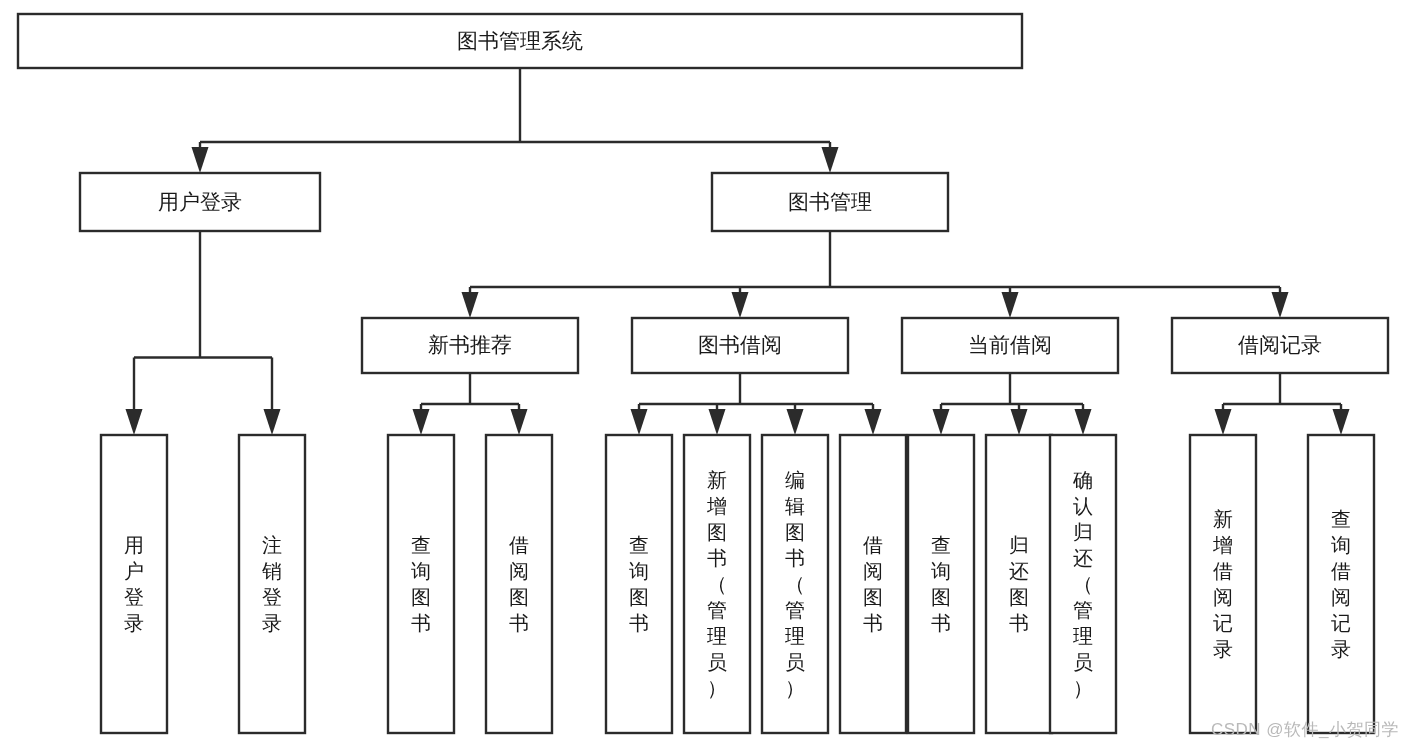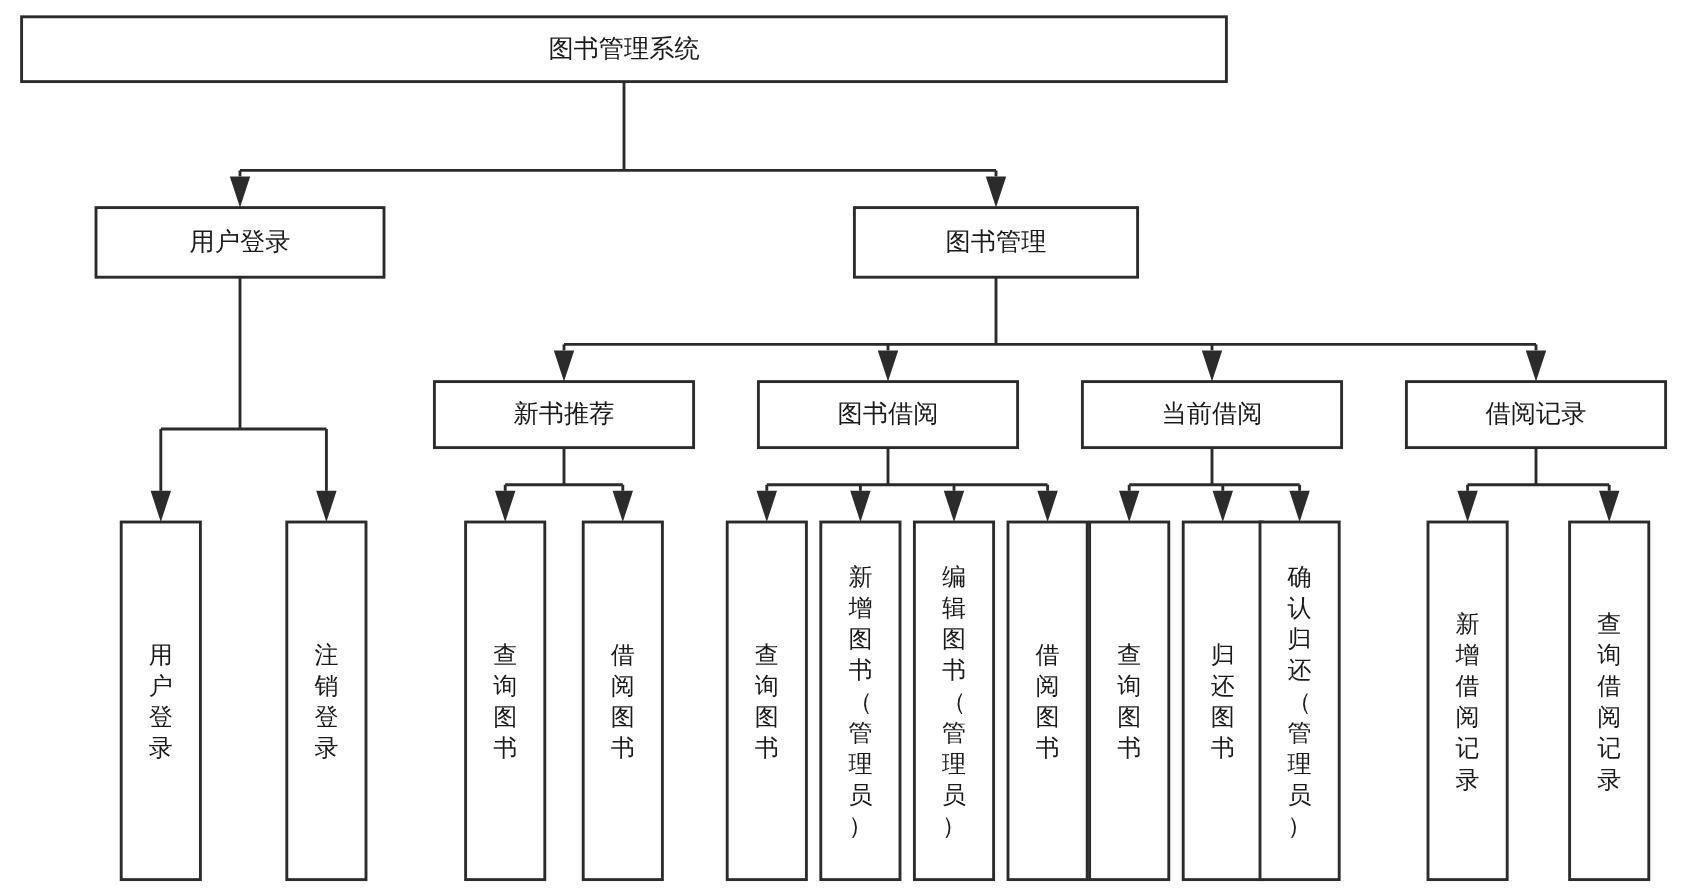--- a/index.html
+++ b/index.html
@@ -201,13 +201,14 @@
         <g>
           <rect x="1190" y="435" width="66" height="298" class="node-box"></rect>
           <text x="1223" y="526.28" class="node-label-v"><tspan x="1223" dy="0">新</tspan><tspan x="1223" dy="26">增</tspan><tspan x="1223" dy="26">借</tspan><tspan x="1223" dy="26">阅</tspan><tspan x="1223" dy="26">记</tspan><tspan x="1223" dy="26">录</tspan></text>
         </g>
         <g>
           <rect x="1308" y="435" width="66" height="298" class="node-box"></rect>
           <text x="1341" y="526.28" class="node-label-v"><tspan x="1341" dy="0">查</tspan><tspan x="1341" dy="26">询</tspan><tspan x="1341" dy="26">借</tspan><tspan x="1341" dy="26">阅</tspan><tspan x="1341" dy="26">记</tspan><tspan x="1341" dy="26">录</tspan></text>
         </g>
       </g>
   </svg>
+  <div class="watermark">CSDN @软件_小贺同学</div>
 </div>
 
 </body></html>

